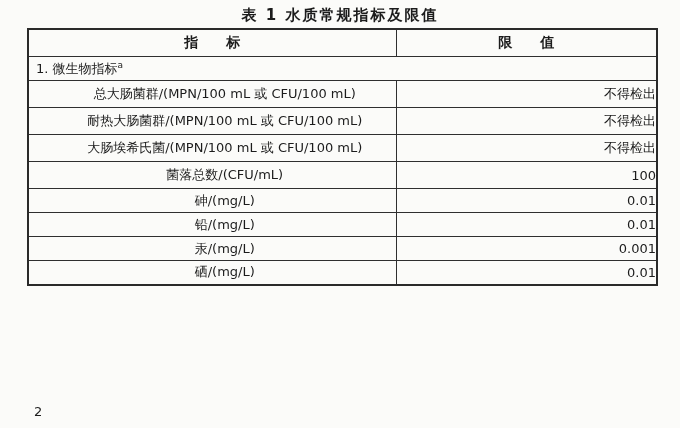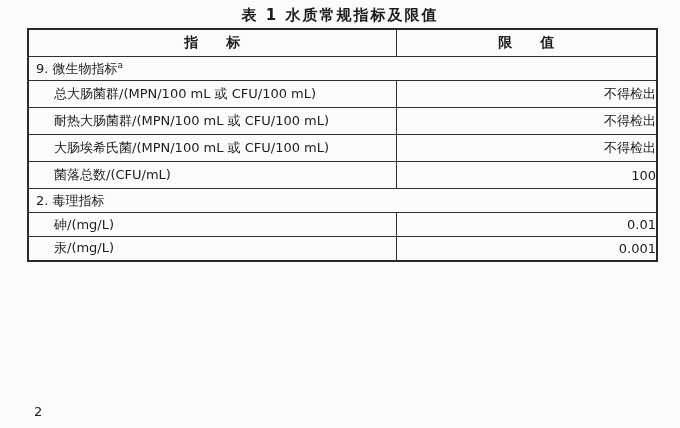--- a/index.html
+++ b/index.html
@@ -45,21 +45,21 @@
     font-weight: bold;
     font-size: 14px;
   }
   tr.section-row td {
     height: 23px;
     text-align: left;
     padding-left: 7px;
     font-size: 13px;
   }
   tr.data-row td.ind {
-    text-align: left;
+    text-align: center;
     padding-left: 25px;
   }
   tr.data-row td.lim {
     text-align: right;
   }
   tr.data-row { height: 24px; }
   tr.data-row.tall { height: 27px; }
   sup.note {
     font-size: 9px;
     vertical-align: super;
@@ -83,21 +83,21 @@
     <col style="width:261px">
   </colgroup>
   <thead>
     <tr>
       <th>指　　标</th>
       <th>限　　值</th>
     </tr>
   </thead>
   <tbody>
   <tr class="section-row">
-    <td colspan="2"><span>9. 微生物指标</span><sup class="note">a</sup></td>
+    <td colspan="2"><span>1. 微生物指标</span><sup class="note">a</sup></td>
   </tr>
 
   <tr class="data-row tall">
     <td class="ind">总大肠菌群/(MPN/100 mL 或 CFU/100 mL)</td>
     <td class="lim">不得检出</td>
   </tr>
 
   <tr class="data-row tall">
     <td class="ind">耐热大肠菌群/(MPN/100 mL 或 CFU/100 mL)</td>
     <td class="lim">不得检出</td>
@@ -106,35 +106,40 @@
   <tr class="data-row tall">
     <td class="ind">大肠埃希氏菌/(MPN/100 mL 或 CFU/100 mL)</td>
     <td class="lim">不得检出</td>
   </tr>
 
   <tr class="data-row tall">
     <td class="ind">菌落总数/(CFU/mL)</td>
     <td class="lim">100</td>
   </tr>
 
-  <tr class="section-row">
-    <td colspan="2"><span>2. 毒理指标</span><sup class="note"></sup></td>
-  </tr>
 
   <tr class="data-row">
     <td class="ind">砷/(mg/L)</td>
     <td class="lim">0.01</td>
   </tr>
 
 
 
+  <tr class="data-row">
+    <td class="ind">铅/(mg/L)</td>
+    <td class="lim">0.01</td>
+  </tr>
 
   <tr class="data-row">
     <td class="ind">汞/(mg/L)</td>
     <td class="lim">0.001</td>
   </tr>
 
+  <tr class="data-row">
+    <td class="ind">硒/(mg/L)</td>
+    <td class="lim">0.01</td>
+  </tr>
 
 
 </tbody>
 </table>
 
 <div class="page-number">2</div>
 
 </body></html>

